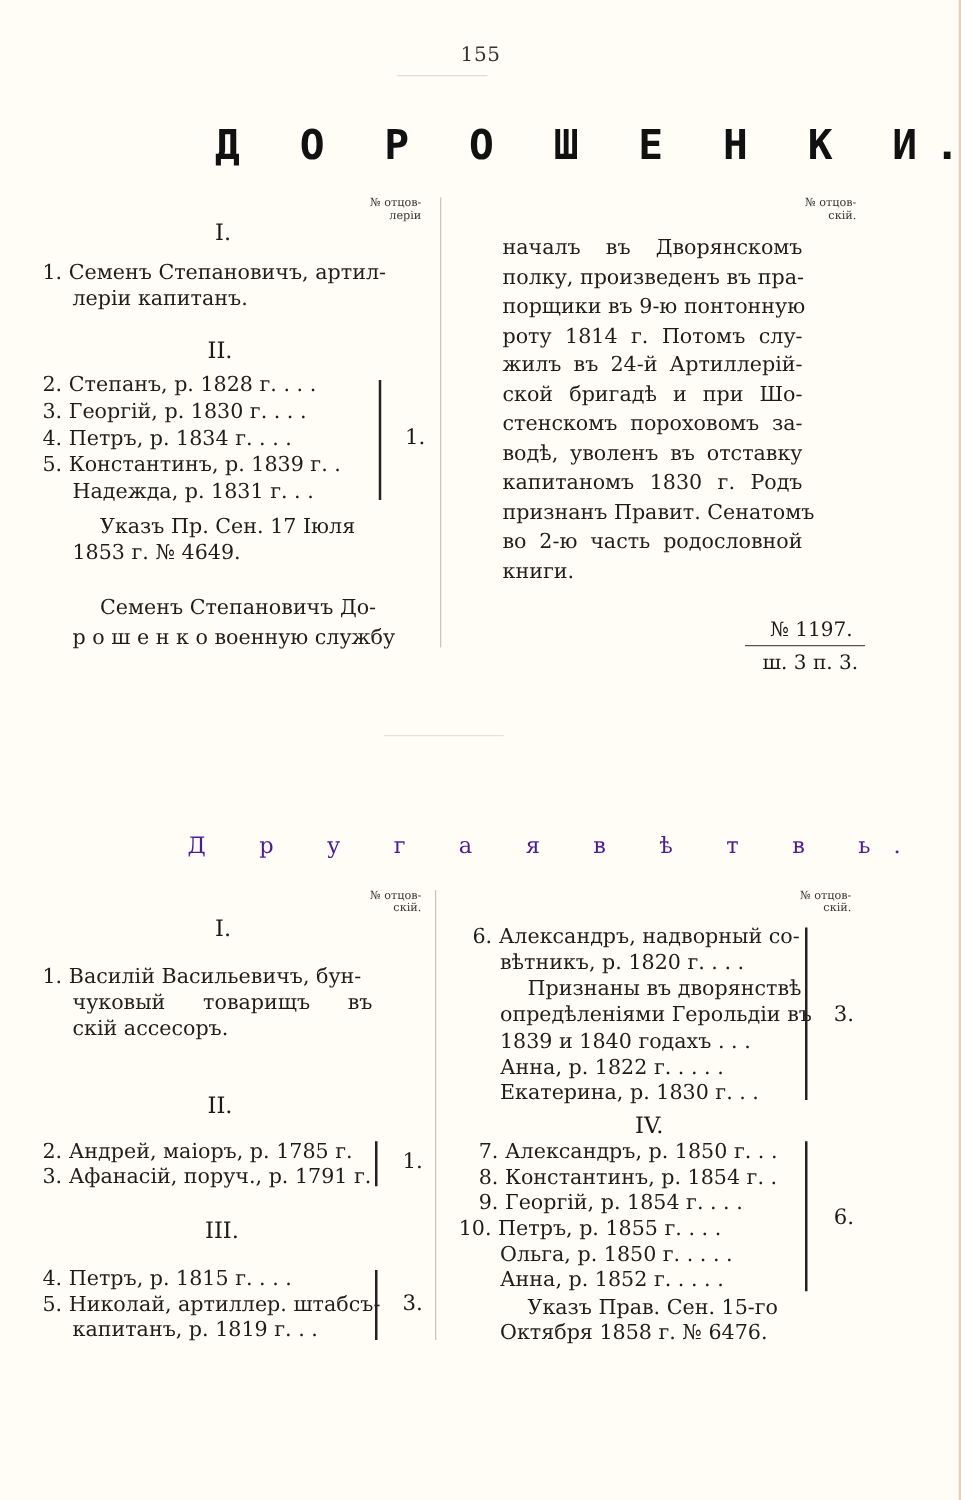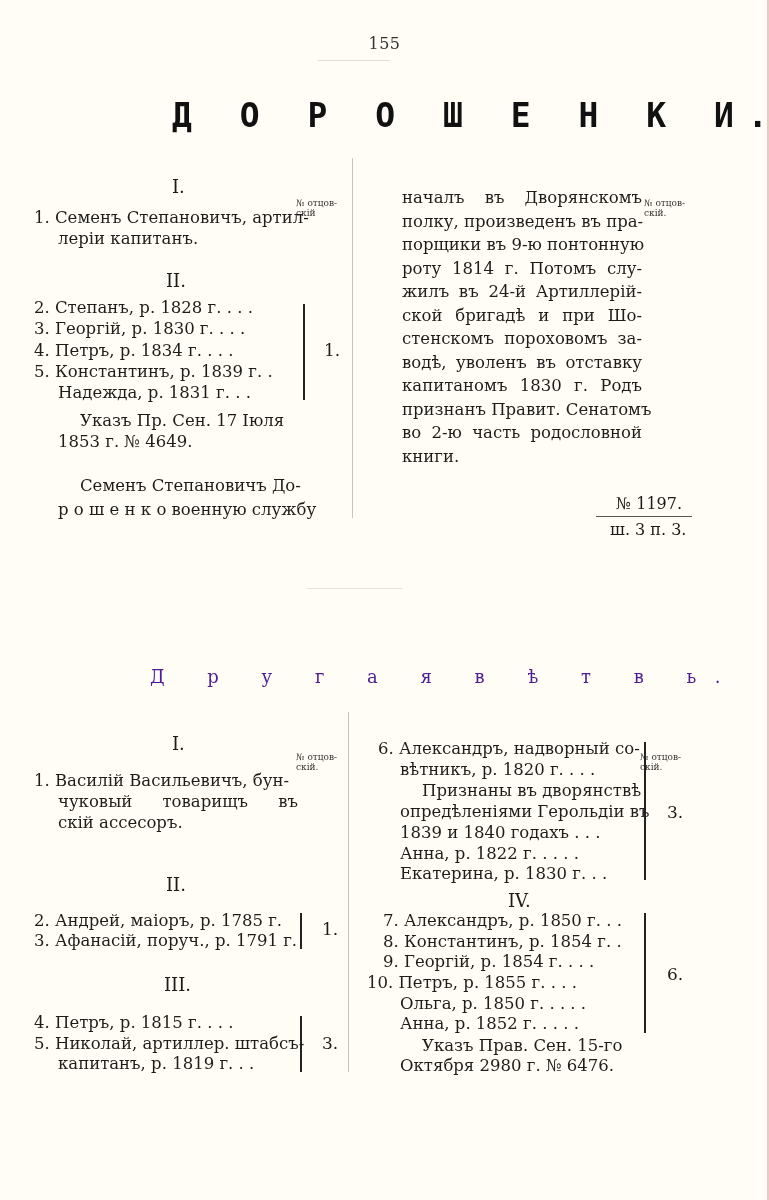--- a/index.html
+++ b/index.html
@@ -12,21 +12,21 @@
   }
   .edge { position:absolute; right:0; top:0; width:2px; height:1200px; background:#e2cfbf; }
   .abs { position:absolute; white-space:nowrap; }
   .pagenum { left:0; width:769px; top:34px; text-align:center; font-size:16px; letter-spacing:0.5px; color:#333; }
   .rule-top { left:216px; top:60px; width:48px; height:1px; background:#ddd; left:215px; }
   .title1 {
     left:172px; top:96px; font-size:33px; font-weight:bold;
     font-family:"DejaVu Sans Mono", "Liberation Mono", monospace;
     letter-spacing:14px; color:#111;
   }
-  .colhead { font-size:9px; line-height:10px; text-align:left; color:#333;margin-top:40px; }
+  .colhead { font-size:9px; line-height:10px; text-align:right; color:#333; }
   .vline { position:absolute; width:1px; background:#c9c5bc; }
   .roman { font-size:18px; text-align:center; }
   .line { font-size:16.5px; line-height:21px; color:#1f1d1b; }
   .line.just { text-align:justify; text-align-last:justify; }
   .brace { position:absolute; border-right:2px solid #222; }
   .ref { font-size:17px; }
   .rule-mid { left:307px; top:588px; width:96px; height:1px; background:#e5e2da; }
   .title2 {
     left:150px; top:666px; font-size:18px; letter-spacing:18.5px; color:#4c1d95;
   }
@@ -38,21 +38,21 @@
 <div class="edge"></div>
 
 <div class="abs pagenum">155</div>
 <div class="abs rule-top" style="left:318px;width:72px;"></div>
 <div class="abs title1">Д О Р О Ш Е Н К И.</div>
 
 <div class="vline" style="left:352px;top:158px;height:360px;"></div>
 
 <div class="abs colhead" style="left:296px;top:158px;">
   <div>№ отцов-</div>
-  <div>скій</div>
+  <div>леріи</div>
 </div>
 <div class="abs colhead" style="left:644px;top:158px;">
   <div>№ отцов-</div>
   <div>скій.</div>
 </div>
 
 <div class="abs roman" style="left:172px;top:176px;">I.</div>
 
 <div class="abs line" style="left:34px;top:207px;">1. Семенъ Степановичъ, артил-</div>
 <div class="abs line" style="left:58px;top:228px;">леріи капитанъ.</div>
@@ -145,13 +145,13 @@
 <div class="abs line" style="left:383px;top:910px;">7. Александръ, р. 1850 г. . .</div>
 <div class="abs line" style="left:383px;top:931px;">8. Константинъ, р. 1854 г. .</div>
 <div class="abs line" style="left:383px;top:951px;">9. Георгій, р. 1854 г. . . .</div>
 <div class="abs line" style="left:367px;top:972px;">10. Петръ, р. 1855 г. . . .</div>
 <div class="abs line" style="left:400px;top:993px;">Ольга, р. 1850 г. . . . .</div>
 <div class="abs line" style="left:400px;top:1013px;">Анна, р. 1852 г. . . . .</div>
 <div class="brace" style="left:644px;top:913px;height:120px;"></div>
 <div class="abs ref" style="left:667px;top:964px;">6.</div>
 
 <div class="abs line" style="left:422px;top:1035px;">Указъ Прав. Сен. 15-го</div>
-<div class="abs line" style="left:400px;top:1055px;">Октября 2980 г. № 6476.</div>
+<div class="abs line" style="left:400px;top:1055px;">Октября 1858 г. № 6476.</div>
 
 </body></html>

